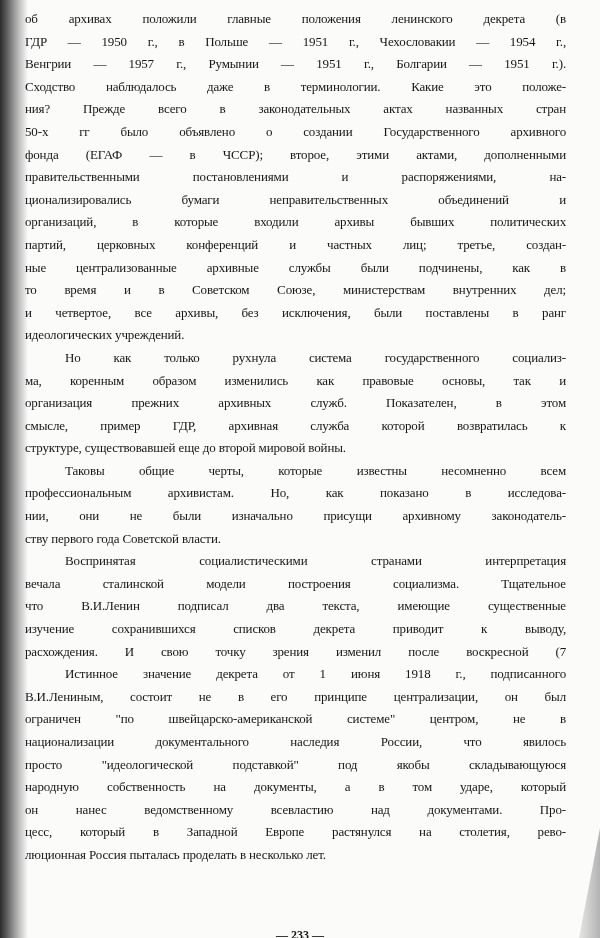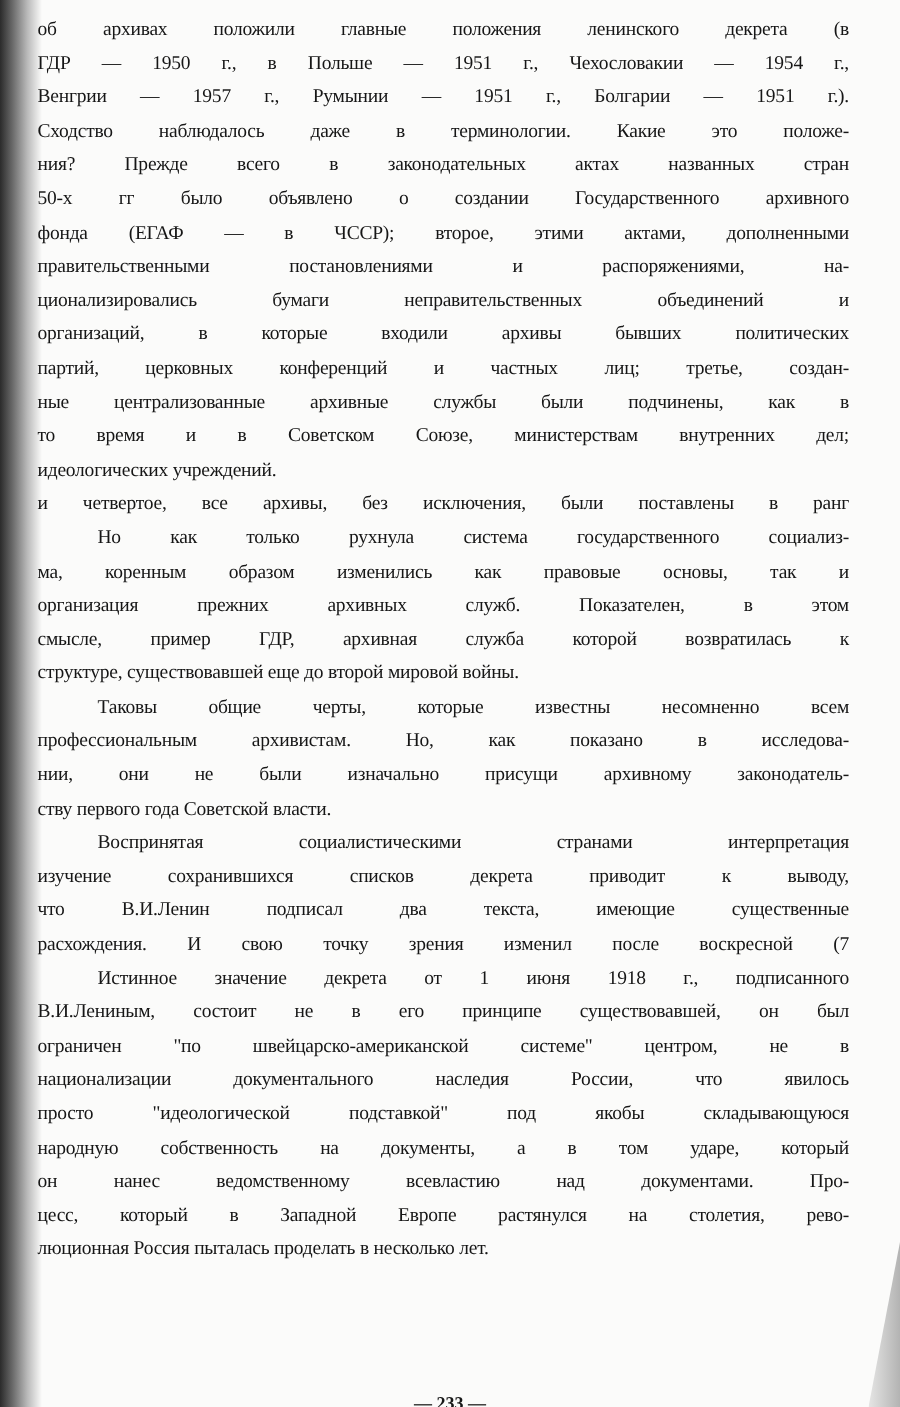--- a/index.html
+++ b/index.html
@@ -48,49 +48,50 @@
     <span class="line">Сходство наблюдалось даже в терминологии. Какие это положе-</span>
     <span class="line">ния? Прежде всего в законодательных актах названных стран</span>
     <span class="line">50-х гг было объявлено о создании Государственного архивного</span>
     <span class="line">фонда (ЕГАФ — в ЧССР); второе, этими актами, дополненными</span>
     <span class="line">правительственными постановлениями и распоряжениями, на-</span>
     <span class="line">ционализировались бумаги неправительственных объединений и</span>
     <span class="line">организаций, в которые входили архивы бывших политических</span>
     <span class="line">партий, церковных конференций и частных лиц; третье, создан-</span>
     <span class="line">ные централизованные архивные службы были подчинены, как в</span>
     <span class="line">то время и в Советском Союзе, министерствам внутренних дел;</span>
+    <span class="line">и четвертое, все архивы, без исключения, были поставлены в ранг</span>
     <span class="line last">идеологических учреждений.</span>
-    <span class="line">и четвертое, все архивы, без исключения, были поставлены в ранг</span>
   </div>
 
   <div>
     <span class="line indent">Но как только рухнула система государственного социализ-</span>
     <span class="line">ма, коренным образом изменились как правовые основы, так и</span>
     <span class="line">организация прежних архивных служб. Показателен, в этом</span>
     <span class="line">смысле, пример ГДР, архивная служба которой возвратилась к</span>
     <span class="line last">структуре, существовавшей еще до второй мировой войны.</span>
   </div>
 
   <div>
     <span class="line indent">Таковы общие черты, которые известны несомненно всем</span>
     <span class="line">профессиональным архивистам. Но, как показано в исследова-</span>
     <span class="line">нии, они не были изначально присущи архивному законодатель-</span>
     <span class="line last">ству первого года Советской власти.</span>
   </div>
 
   <div>
     <span class="line indent">Воспринятая социалистическими странами интерпретация</span>
+    <span class="line">вечала сталинской модели построения социализма. Тщательное</span>
+    <span class="line">что В.И.Ленин подписал два текста, имеющие существенные</span>
     <span class="line">изучение сохранившихся списков декрета приводит к выводу,</span>
-    <span class="line">что В.И.Ленин подписал два текста, имеющие существенные</span>
     <span class="line">расхождения. И свою точку зрения изменил после воскресной (7</span>
   </div>
 
   <div>
     <span class="line indent">Истинное значение декрета от 1 июня 1918 г., подписанного</span>
-    <span class="line">В.И.Лениным, состоит не в его принципе существовавшей, он был</span>
+    <span class="line">В.И.Лениным, состоит не в его принципе централизации, он был</span>
     <span class="line">ограничен "по швейцарско-американской системе" центром, не в</span>
     <span class="line">национализации документального наследия России, что явилось</span>
     <span class="line">просто "идеологической подставкой" под якобы складывающуюся</span>
     <span class="line">народную собственность на документы, а в том ударе, который</span>
     <span class="line">он нанес ведомственному всевластию над документами. Про-</span>
     <span class="line">цесс, который в Западной Европе растянулся на столетия, рево-</span>
     <span class="line last">люционная Россия пыталась проделать в несколько лет.</span>
   </div>
 </div>
 

